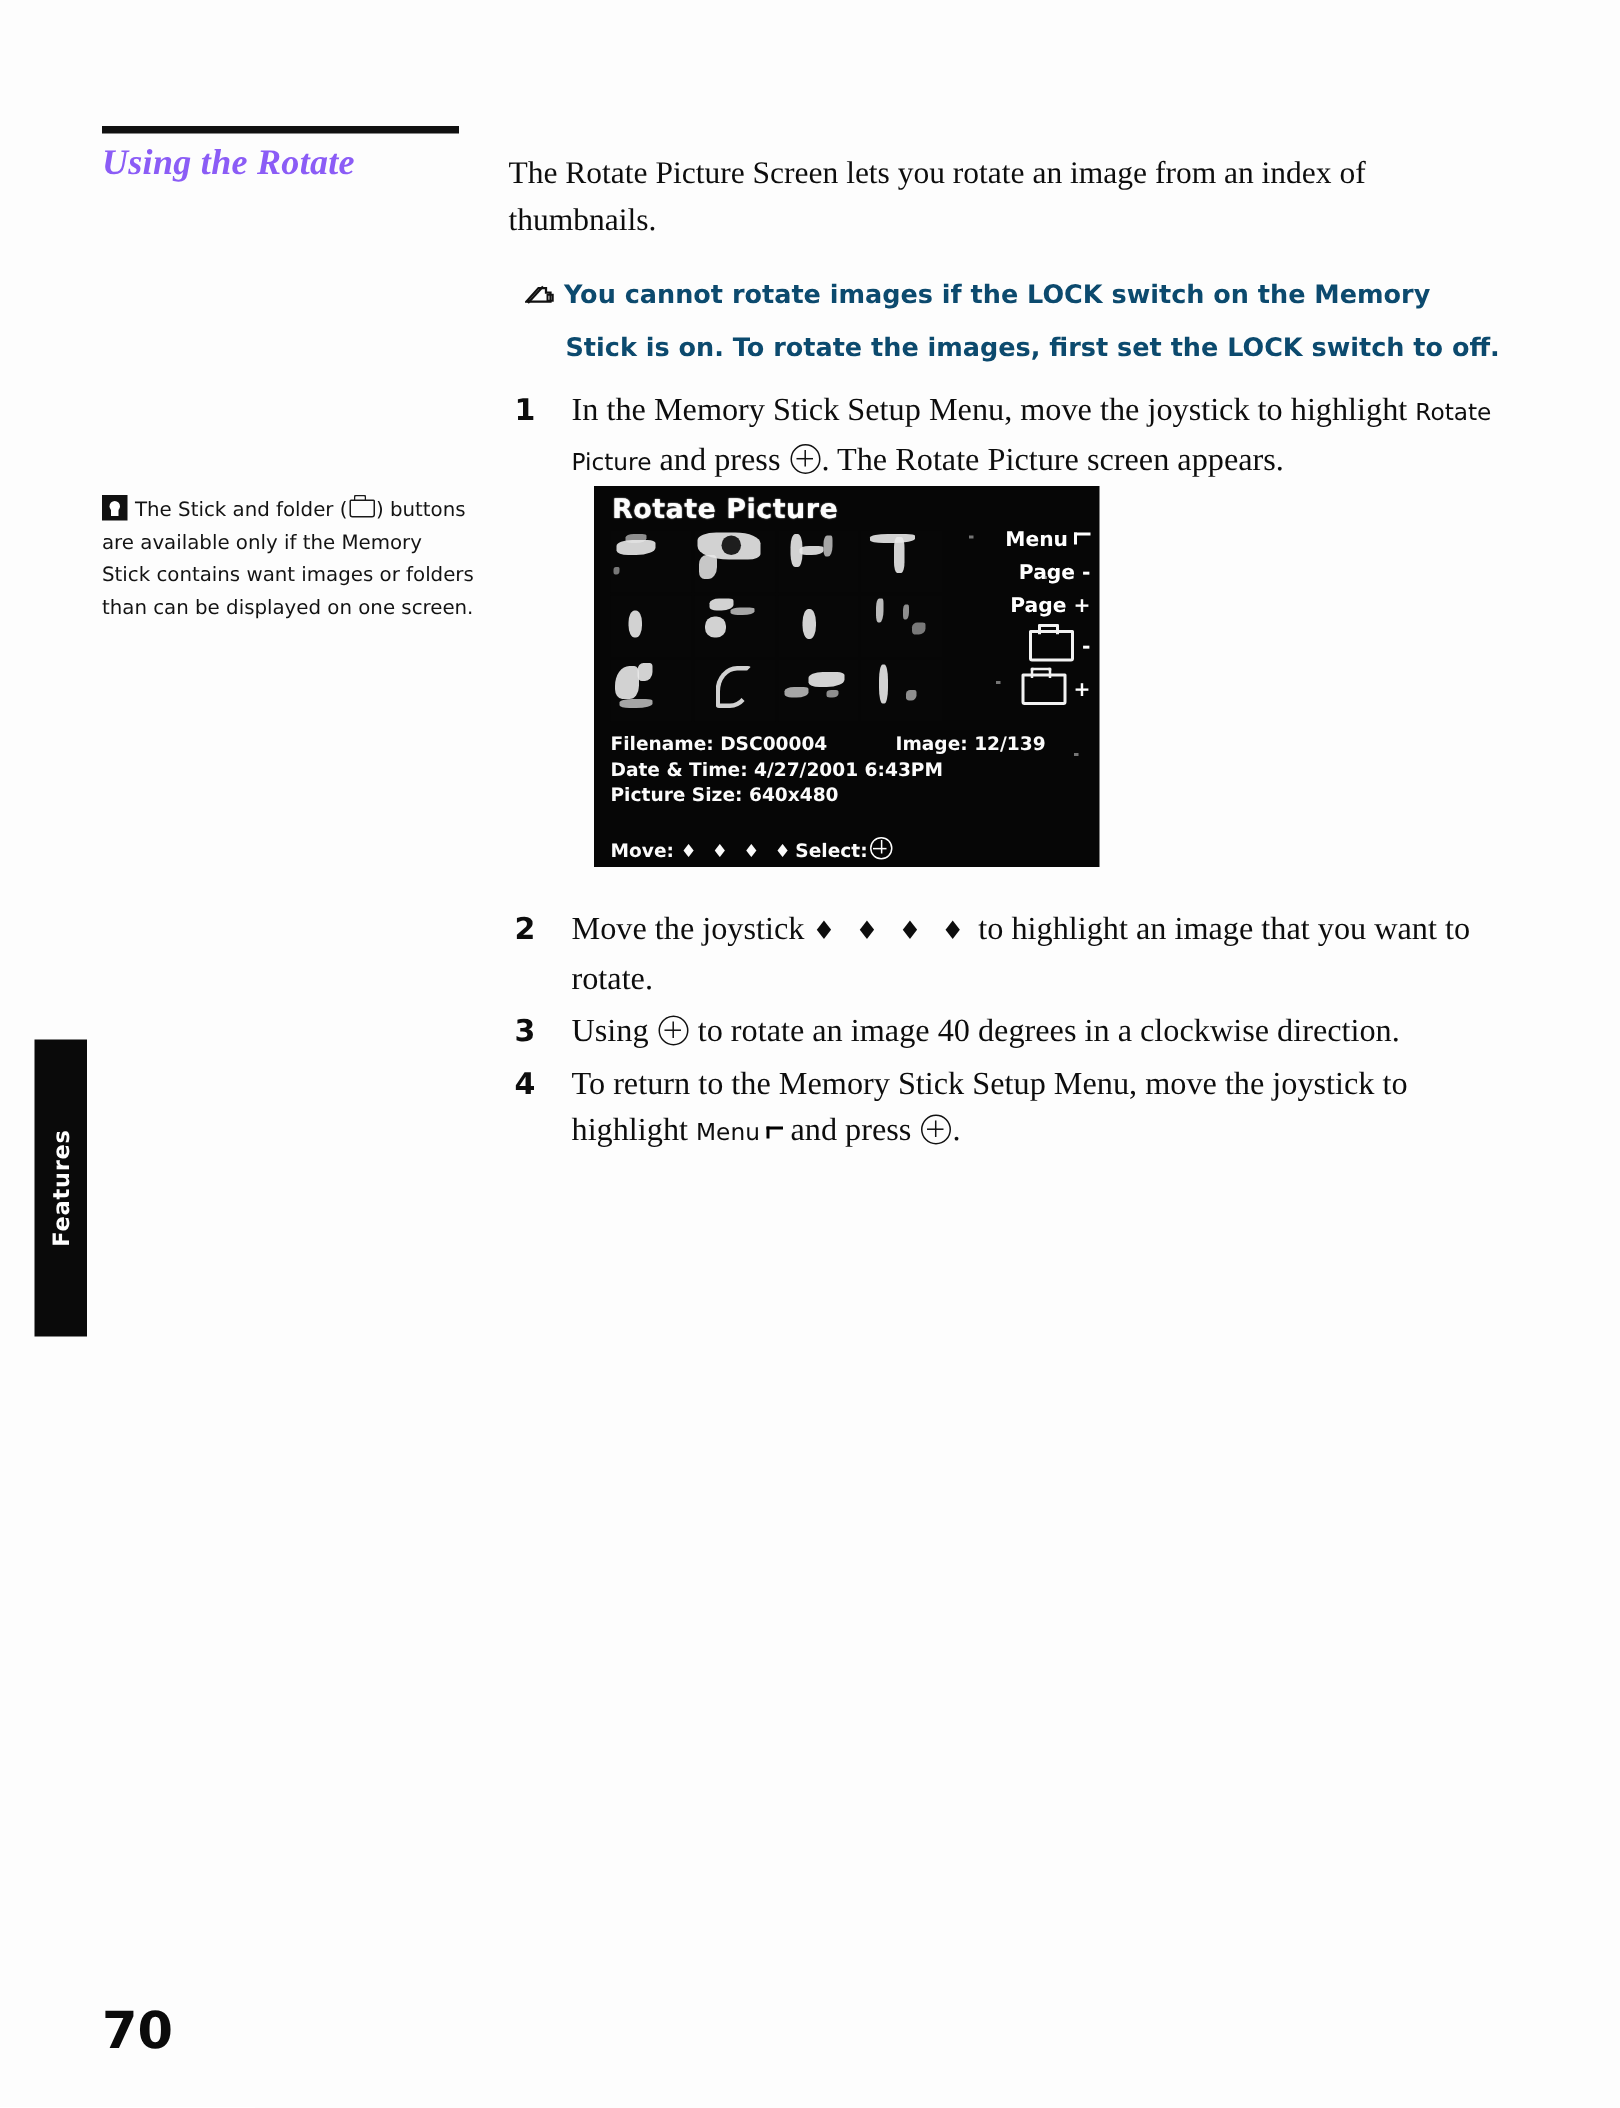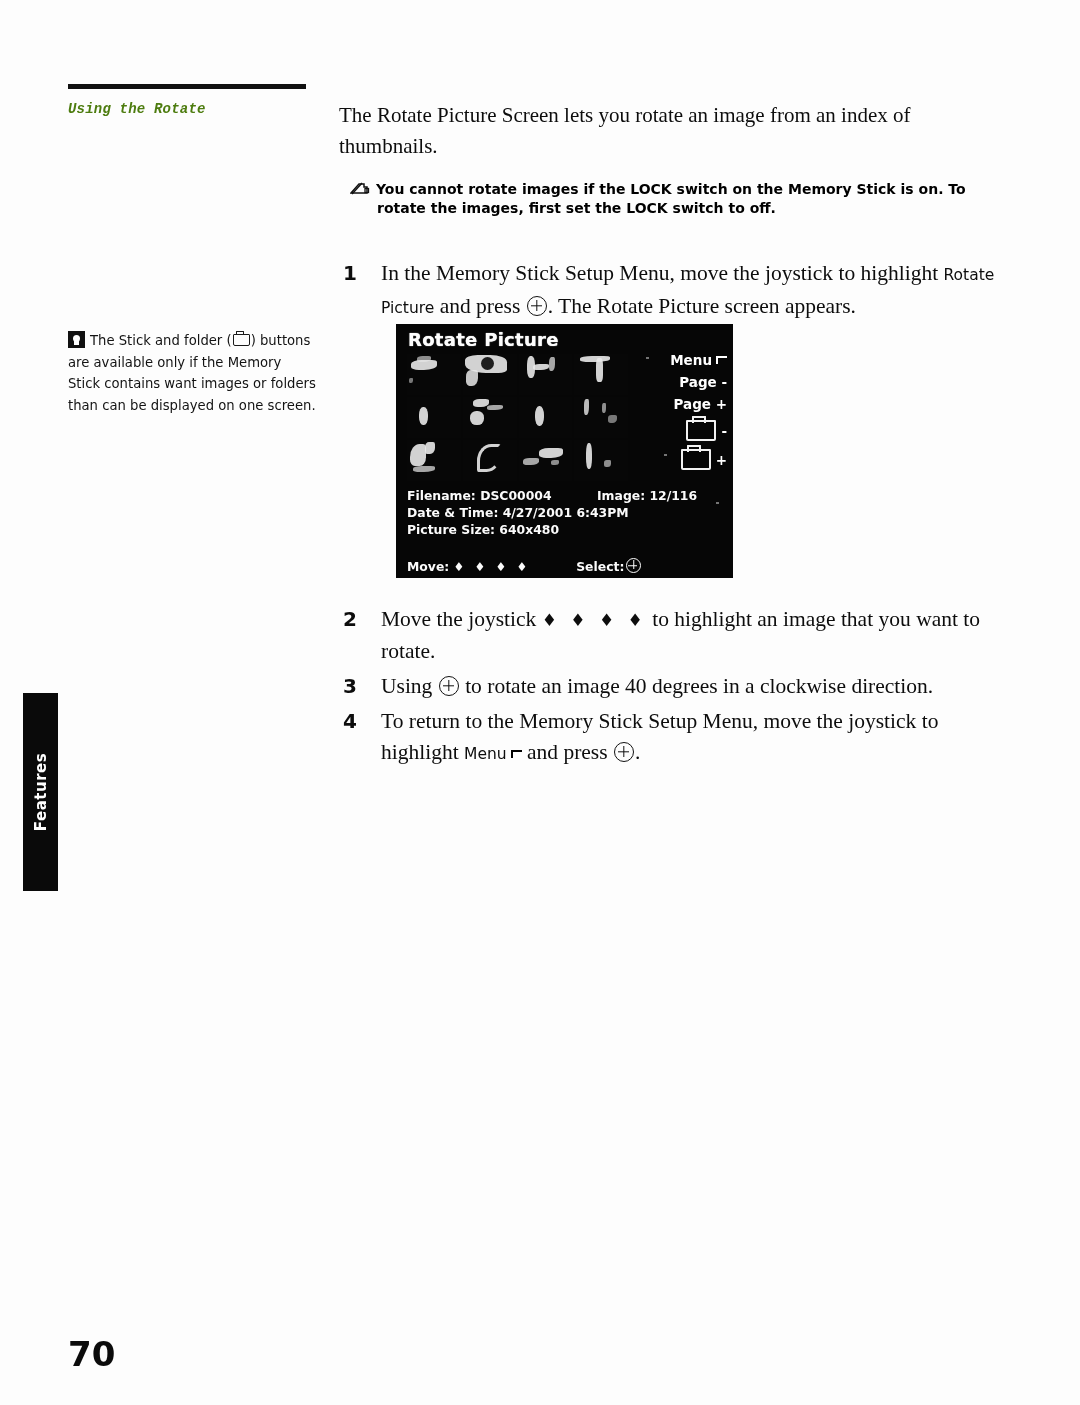--- a/index.html
+++ b/index.html
@@ -28,27 +28,27 @@
     top: 84px;
     width: 238px;
     height: 5px;
     background: #111;
   }
   .sec-title {
     position: absolute;
     left: 68px;
     top: 96px;
     width: 250px;
-    font-family: Liberation Mono, monospace;
+    font-family: Liberation Serif, serif;
     font-weight: bold;
     font-style: italic;
-    font-size: 14px;
+    font-size: 24px;
     line-height: 26px;
     letter-spacing: 0.2px;
-    color: #4d7c0f;
+    color: #8b5cf6;
   }
 
   .tip-box {
     position: absolute;
     left: 68px;
     top: 330px;
     width: 248px;
     font-family: "DejaVu Sans", sans-serif;
     font-size: 13.2px;
     line-height: 21.5px;
@@ -147,23 +147,23 @@
     font-size: 21px;
     line-height: 31px;
     color: #0d0d0d;
   }
 
   .note {
     position: absolute;
     width: 655px;
     font-family: "DejaVu Sans", sans-serif;
     font-weight: bold;
-    font-size: 14px;
-    line-height: 19px;
-    color: #000000;
+    font-size: 17px;
+    line-height: 35px;
+    color: #0c4a6e;
   }
   .note-1 { left: 350px; top: 180px; }
   .note-2 { left: 350px; top: 772px; }
   .note-body { display: block; padding-left: 27px; text-indent: -27px; }
 
   .hand-icon {
     display: inline-block;
     width: 20px;
     height: 14px;
     position: relative;
@@ -352,21 +352,20 @@
   .info-row { display: flex; }
   .info-left { width: 190px; }
   .footer-row {
     position: absolute;
     left: 11px;
     bottom: 4px;
     color: #fbfbfb;
     font-weight: bold;
     font-size: 12.4px;
     display: flex;
-    gap: 46px;
     align-items: center;
   }
   .mv-arrows { letter-spacing: 3px; font-size: 12px; }
   .sel-icon {
     display: inline-block;
     width: 13px;
     height: 13px;
     border: 1.5px solid #fff;
     border-radius: 50%;
     position: relative;
@@ -510,21 +509,21 @@
       </div>
       <div class="fbtn">
         <span class="fold"></span>
         <span>+</span>
       </div>
     </div>
 
     <div class="info">
       <div class="info-row">
         <span class="info-left">Filename: DSC00004</span>
-        <span>Image: 12/116</span>
+        <span>Image: 12/139</span>
       </div>
       <div class="info-row">
         <span>Date &amp; Time: 4/27/2001 6:43PM</span>
       </div>
       <div class="info-row">
         <span>Picture Size: 640x480</span>
       </div>
     </div>
 
     <div class="footer-row">

